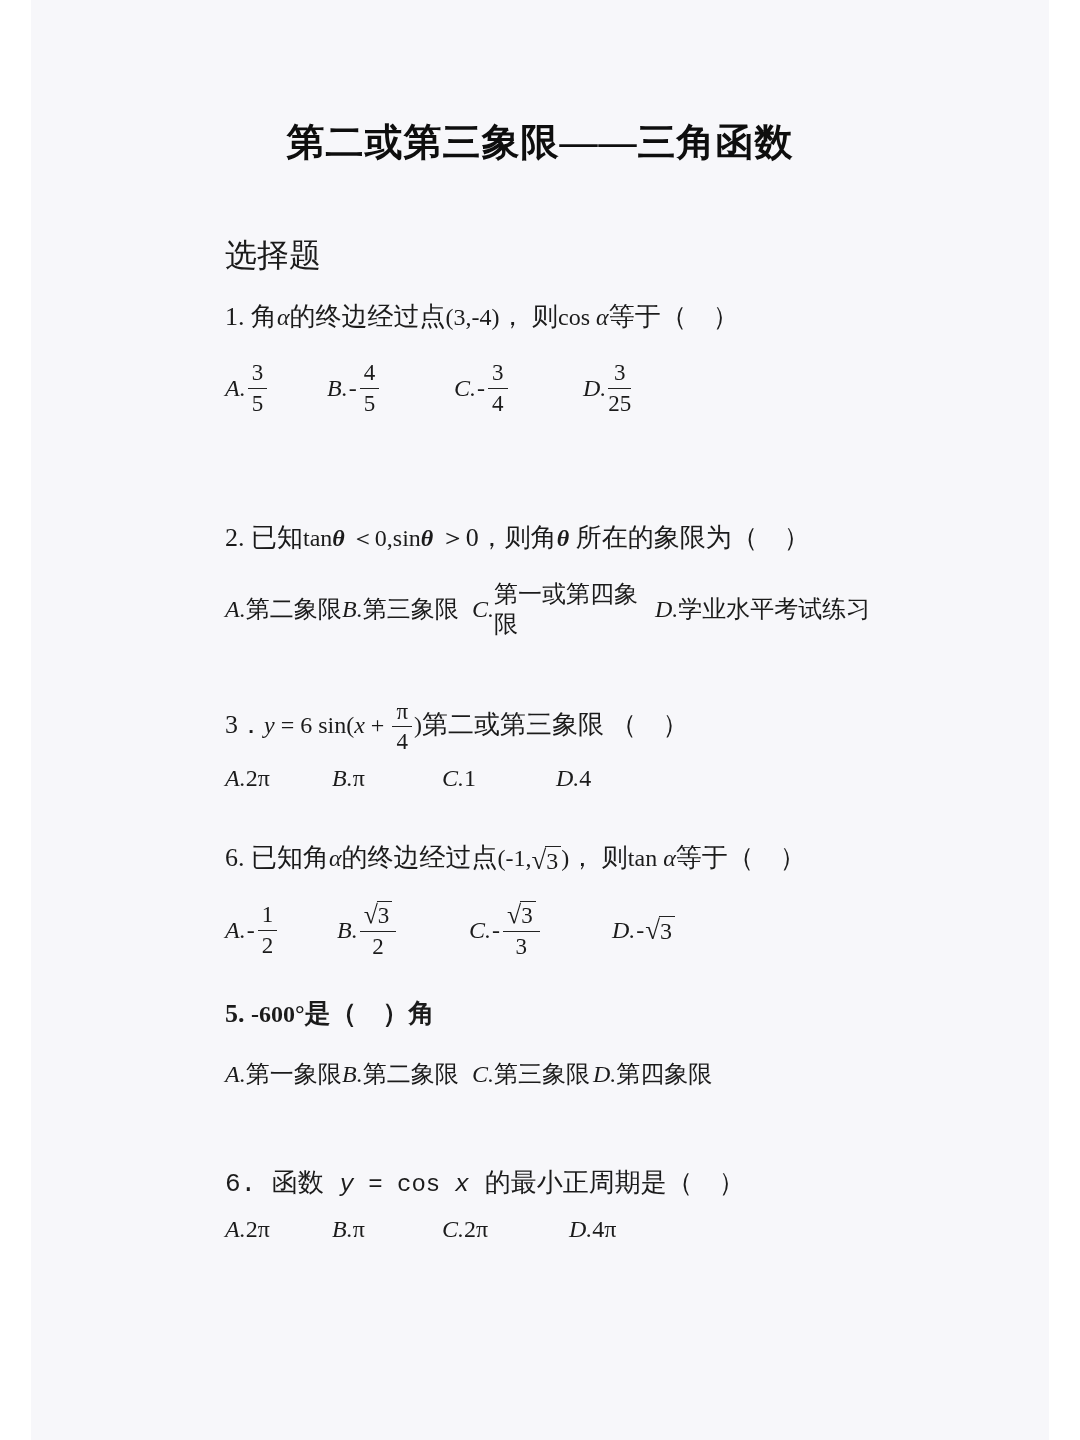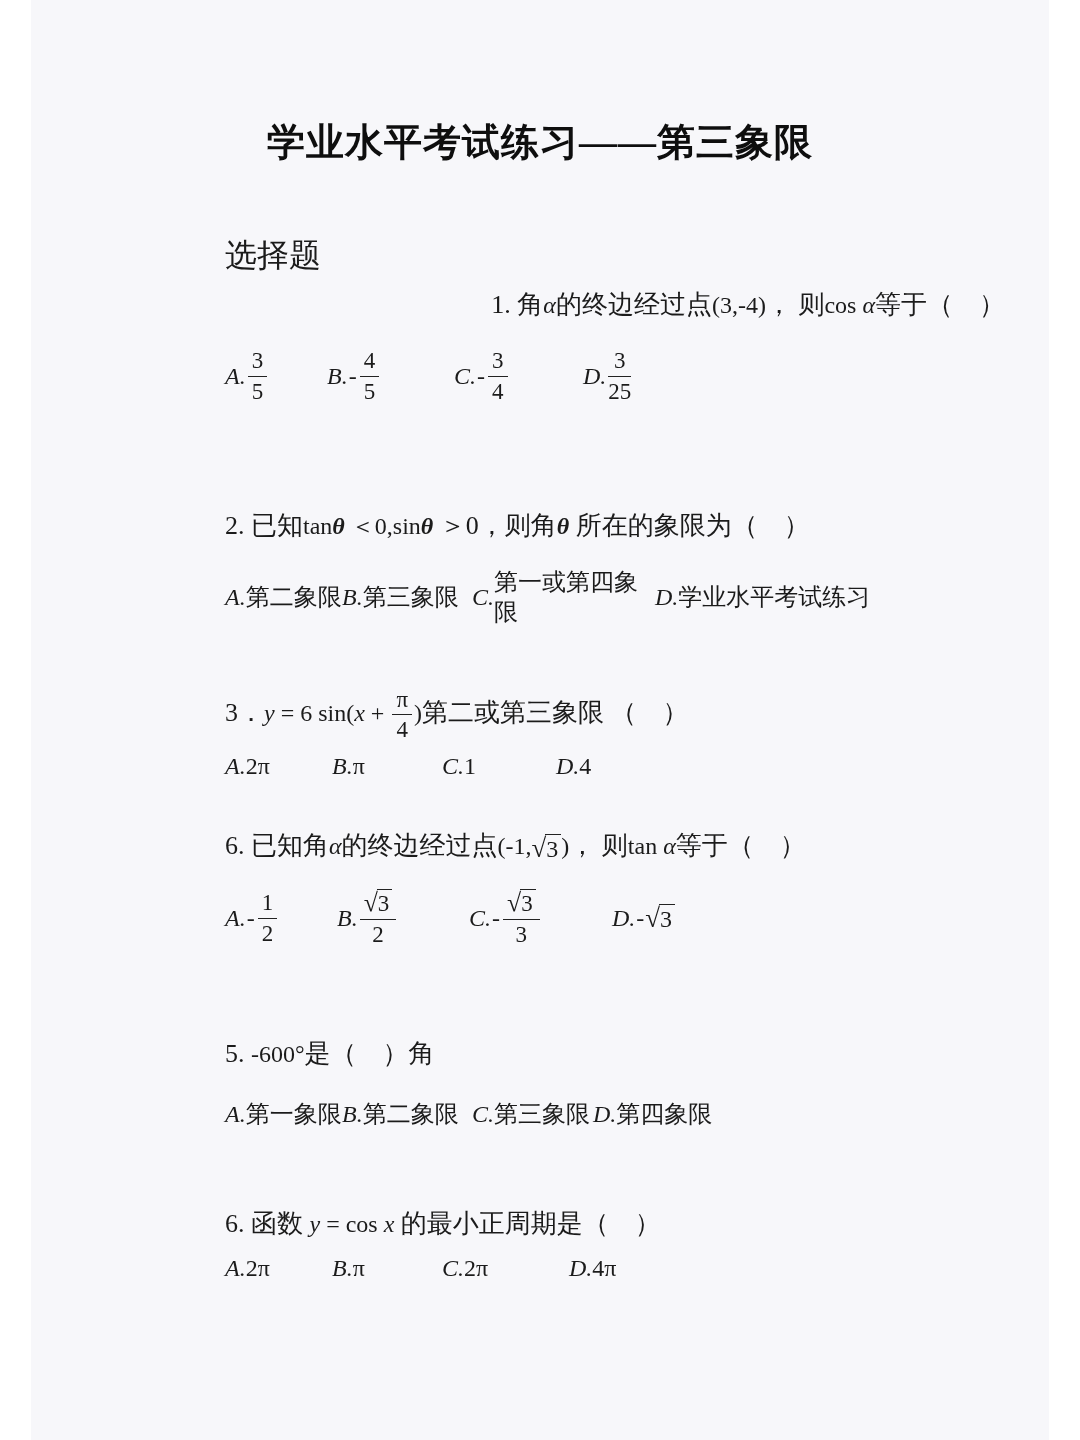--- a/index.html
+++ b/index.html
@@ -27,31 +27,31 @@
   }
   .content { margin-left: 194px; width: 780px; }
   .section-heading { margin-top: 72px; font-size: 32px; line-height: 34px; }
 
   .stem { font-size: 26px; line-height: 34px; }
   .stem .cn { font-size: 26px; }
   .stem .math { font-size: 24px; }
   .stem .var { font-size: 24px; font-style: italic; }
   .stem .theta { font-size: 24px; font-style: italic; font-weight: 600; }
 
-  .q1-stem { margin-top: 16px; text-align: right; }
+  .q1-stem { margin-top: 28px; }
   .q1-opts { margin-top: 26px; min-height: 56px; }
   .q2-stem { margin-top: 104px; }
   .q2-opts { margin-top: 24px; }
   .q3-stem { margin-top: 60px; }
   .q3-opts { margin-top: 8px; }
   .q4-stem { margin-top: 48px; }
   .q4-opts { margin-top: 24px; min-height: 62px; }
-  .q5-stem { margin-top: 88px; }
+  .q5-stem { margin-top: 36px; font-weight: bold; }
   .q5-opts { margin-top: 28px; }
-  .q6-stem { margin-top: 78px; }
+  .q6-stem { margin-top: 78px; font-family: Liberation Mono, monospace; }
   .q6-opts { margin-top: 12px; }
 
   .opts { display: flex; align-items: center; font-size: 24px; line-height: 30px; }
   .opt { display: flex; align-items: center; }
   .opt-label { font-style: italic; }
   .opt-text { }
   .sign { padding: 0 1px; }
 
   .q1 .o1 { width: 102px; } .q1 .o2 { width: 127px; } .q1 .o3 { width: 129px; }
   .q2 .o1 { width: 117px; } .q2 .o2 { width: 130px; } .q2 .o3 { width: 183px; }
@@ -73,21 +73,21 @@
 
   .sqrt { display: inline-flex; align-items: flex-start; vertical-align: middle; }
   .sqrt-sym { font-size: 1.12em; line-height: 1.05; }
   .sqrt-rad { border-top: 1.6px solid #222; line-height: 1.12; padding: 1px 3px 0 1px; margin-left: -1px; }
   .stem .sqrt { font-size: 24px; }
 </style>
 </head>
 <body>
 
 <div class="page">
-  <div class="title">学业水平考试练习——第三象限</div>
+  <div class="title">第二或第三象限——三角函数</div>
 
   <div class="content">
     <div class="section-heading">选择题</div>
 
     <div class="stem q1-stem">
       <span class="cn">1. 角</span><span class="var">α</span><span class="cn">的终边经过点</span><span class="math">(3,-4)</span><span class="cn">， 则</span><span class="math">cos </span><span class="var">α</span><span class="cn">等于（　）</span>
     </div>
     <div class="opts q1 q1-opts">
       <div class="opt o1">
         <span class="opt-label">A.</span>

